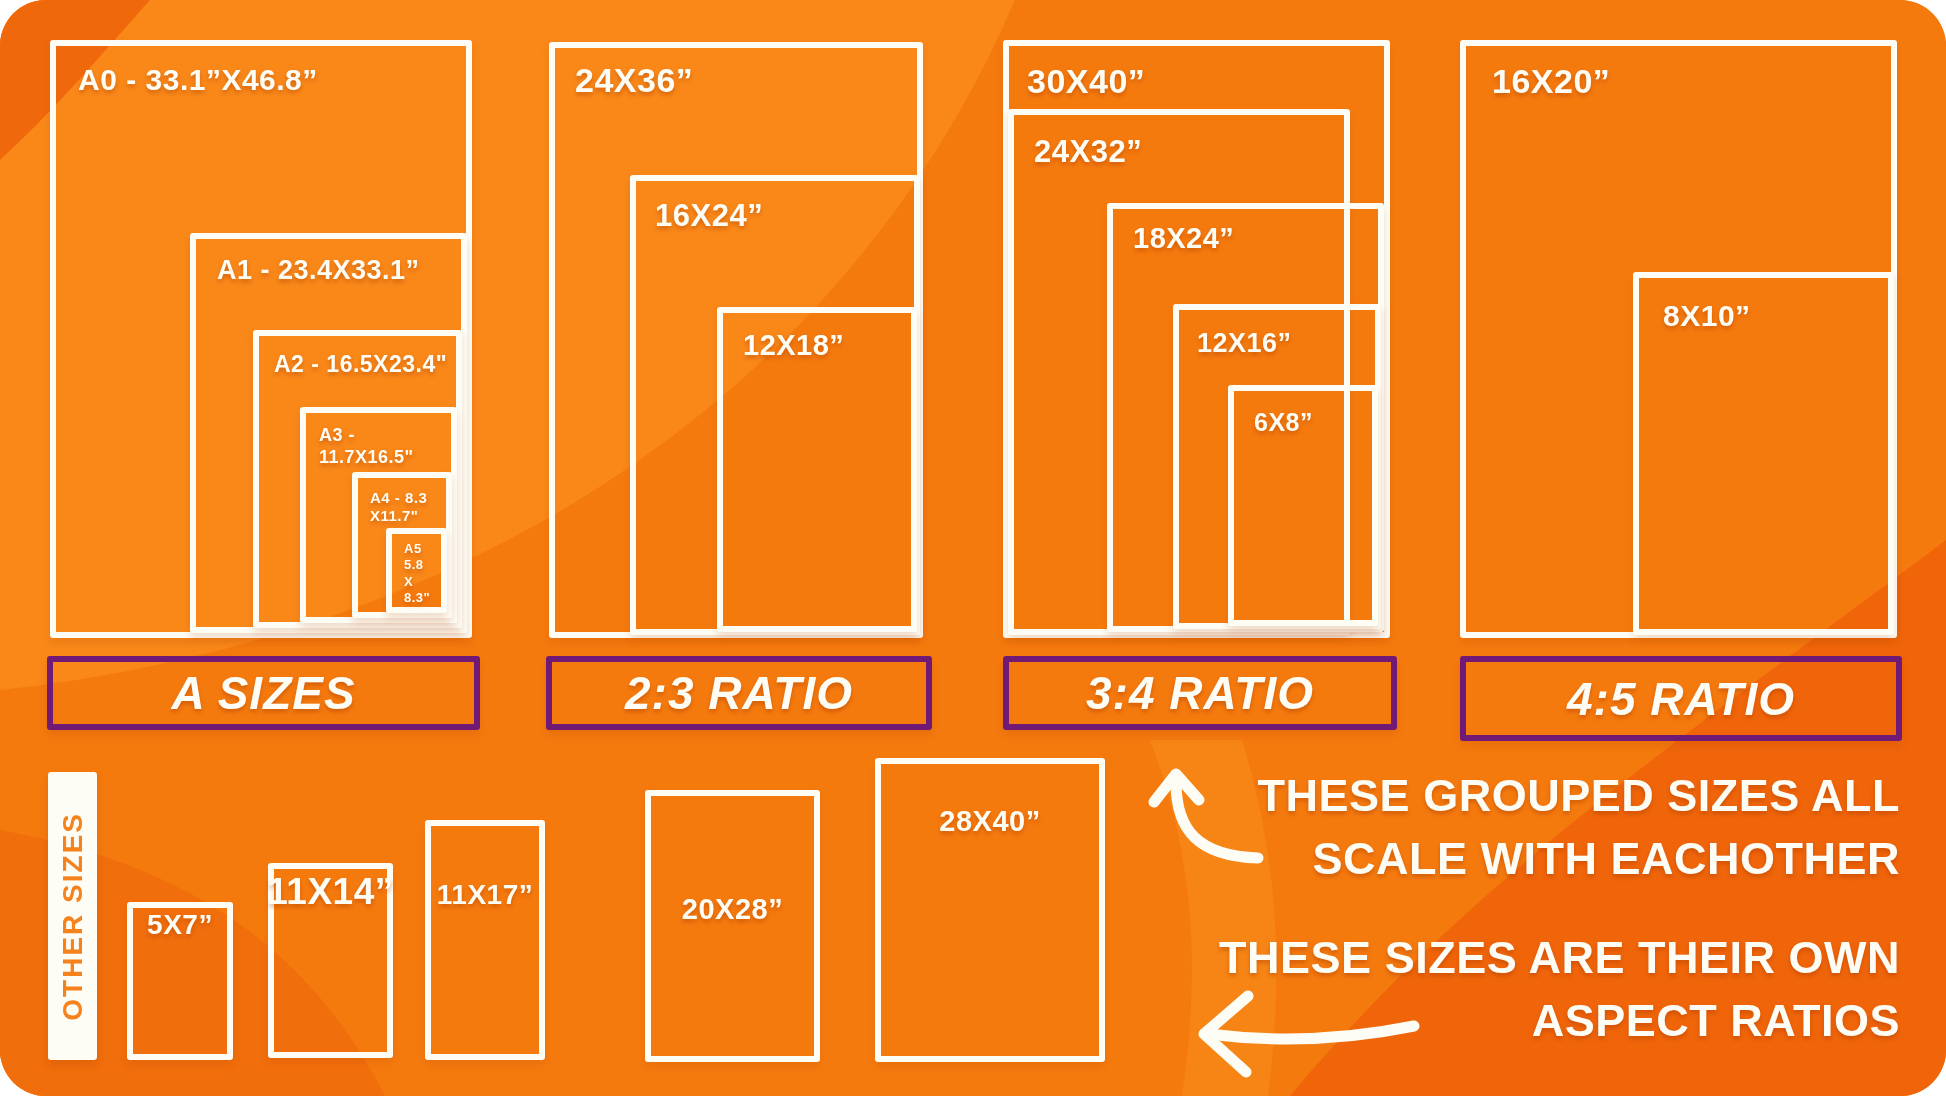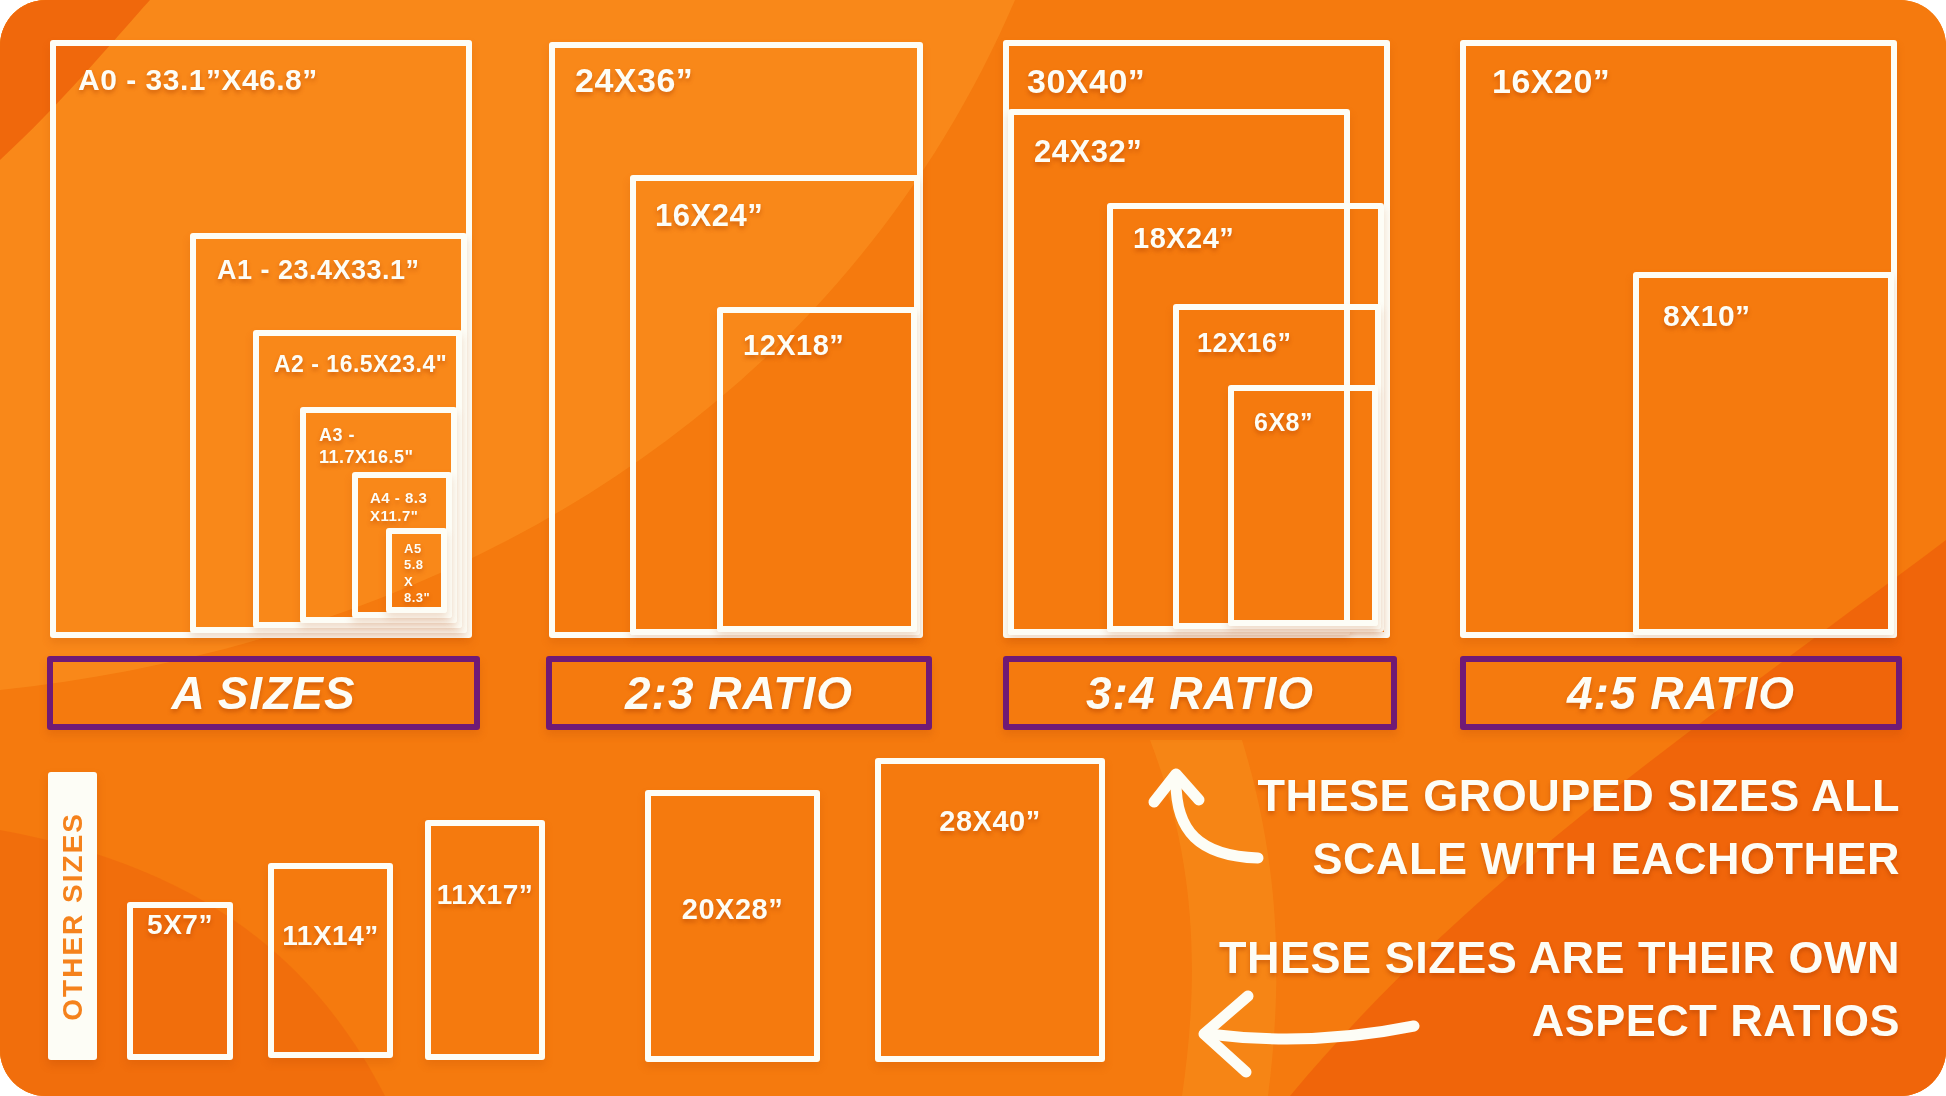--- a/index.html
+++ b/index.html
@@ -137,32 +137,32 @@
   <div class="ratio-box" style="left:1003px;top:656px;width:394px;height:74px">
     <span class="ratio-label">3:4 RATIO</span>
   </div>
 
   <div class="box" style="left:1460px;top:40px;width:437px;height:598px">
     <div class="size-label" style="padding:15px 0 0 26px;font-size:34px">16X20”</div>
   </div>
   <div class="box" style="left:1633px;top:272px;width:261px;height:363px">
     <div class="size-label" style="padding:20px 0 0 24px;font-size:30px">8X10”</div>
   </div>
-  <div class="ratio-box" style="left:1460px;top:656px;width:442px;height:74px">
+  <div class="ratio-box" style="left:1460px;top:656px;width:442px;height:85px">
     <span class="ratio-label">4:5 RATIO</span>
   </div>
 
   <div class="vtab" style="left:48px;top:772px;width:49px;height:288px">
     <span>OTHER SIZES</span>
   </div>
   <div class="box center-top" style="left:127px;top:902px;width:106px;height:158px">
     <div class="size-label" style="font-size:28px">5X7”</div>
   </div>
   <div class="box center-top" style="left:268px;top:863px;width:125px;height:195px">
-    <div class="size-label" style="margin-top:50px;font-size:28px">11X14”</div>
+    <div class="size-label" style="font-size:37px">11X14”</div>
   </div>
   <div class="box center-top" style="left:425px;top:820px;width:120px;height:240px">
     <div class="size-label" style="margin-top:52px;font-size:28px">11X17”</div>
   </div>
   <div class="box center-top" style="left:645px;top:790px;width:175px;height:272px">
     <div class="size-label" style="margin-top:96px;font-size:29px">20X28”</div>
   </div>
   <div class="box center-top" style="left:875px;top:758px;width:230px;height:304px">
     <div class="size-label" style="margin-top:40px;font-size:29px">28X40”</div>
   </div>

